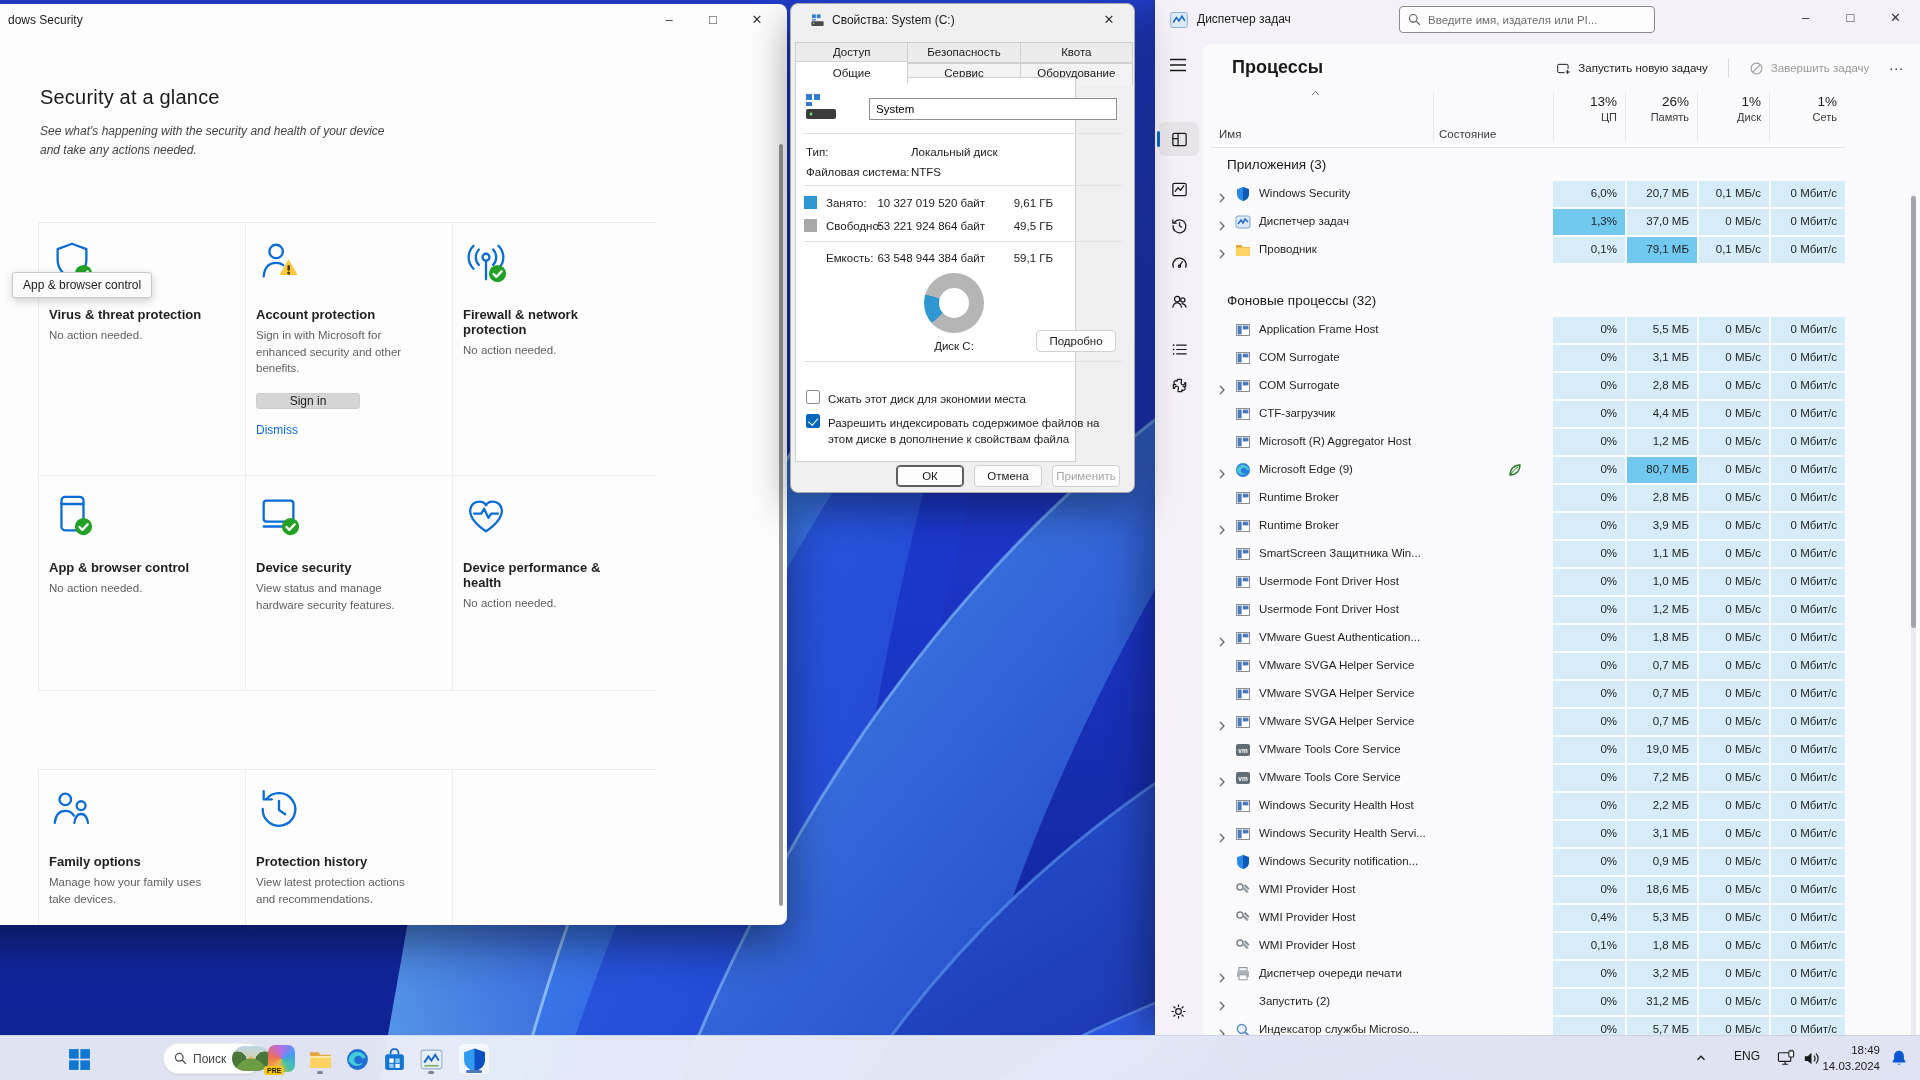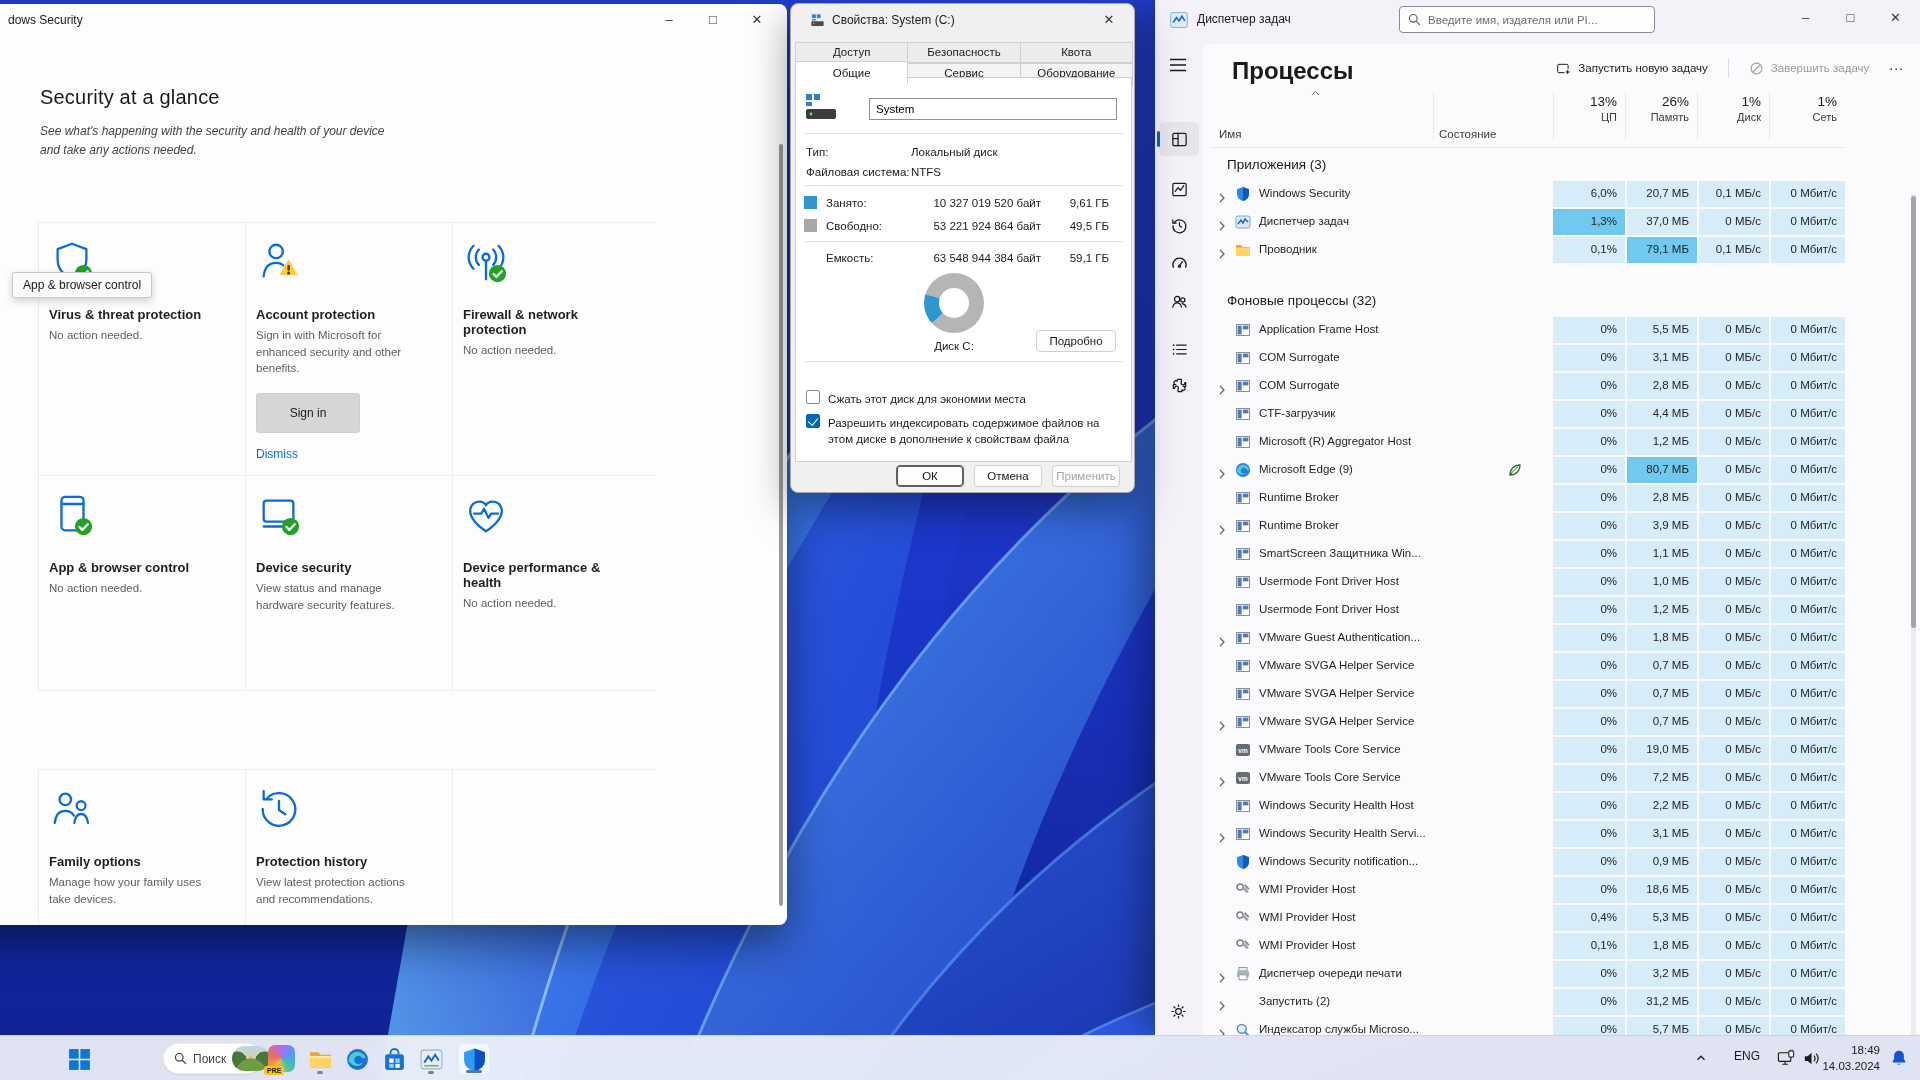--- a/index.html
+++ b/index.html
@@ -19,42 +19,42 @@
   #sec-sub { position:absolute; left:100px; top:118px; width:345px; font-size:12px; line-height:1.55; color:#444;font-style:italic; }
   .sec-grid { position:absolute; left:98px; width:618px; display:grid; grid-template-columns:206px 206px 206px;
     border:1px solid #ededed; background:#ededed; grid-gap:1px; }
   #sec-grid-a { top:218px; grid-template-rows:252px 214px; }
   #sec-grid-b { top:765px; grid-template-rows:200px; border-bottom:none; }
   .sec-card { background:#fdfdfd; padding:14px 18px 10px 10px; position:relative; }
   .sec-card .ic { height:58px; display:flex; align-items:flex-start; padding-top:2px; }
   .sec-card .ic svg { width:46px; height:46px; }
   .sec-card .t { font-size:13px; font-weight:700; color:#1f1f1f; margin-top:12px; }
   .sec-card .d { font-size:11.5px; color:#5f5f5f; line-height:1.45; margin-top:5px; max-width:160px; }
-  .sec-btn { margin-top:16px; width:104px; height:40px; background:#d6d6d6; border:1px solid #cecece; border-radius:3px;
+  .sec-btn { margin-top:16px; width:104px; height:16px; background:#d6d6d6; border:1px solid #cecece; border-radius:3px;
     font-size:12px; color:#1b1b1b; display:block; font-family:inherit; }
   .sec-link { display:inline-block; margin-top:14px; font-size:12px; color:#0b6cd4; }
   #sec-scroll { position:absolute; left:839px; top:140px; width:4px; height:762px; background:#999; border-radius:2px; }
   #sec-tooltip { position:absolute; left:12px; top:272px; z-index:6; background:#fbfbfb; border:1px solid #c9c9c9;
     border-radius:3px; padding:5px 10px; font-size:12px; color:#1b1b1b; box-shadow:0 3px 8px rgba(0,0,0,.18); }
 
   
   #dlg { position:absolute; left:790px; top:3px; width:345px; height:490px; background:#f0f0f0;
     border:1px solid #a8a8a8; border-radius:8px; box-shadow:0 16px 40px rgba(0,0,0,.4); z-index:3; font-size:12px; overflow:hidden; }
   #dlg-titlebar { position:absolute; left:0; top:0; right:0; height:32px; display:flex; align-items:center; padding-left:19px; }
   #dlg-titlebar svg { width:15px; height:15px; margin-right:7px; }
   #dlg-title { font-size:12px; color:#1b1b1b; }
   #dlg-close { position:absolute; right:6px; top:2px; width:38px; height:26px; display:flex; align-items:center;
     justify-content:center; color:#333; font-size:13px; }
   #dlg-tabs { position:absolute; left:4px; top:38px; width:337px; }
   .tab-row { display:flex; }
   .tab { flex:1; text-align:center; padding:3px 0 4px; border:1px solid #d0d0d0; background:#f3f3f3; color:#1b1b1b;
     font-size:11.5px; border-bottom:none; margin-right:-1px; }
   .tab-row.back .tab { background:#ececec; border-bottom:1px solid #d0d0d0; }
   .tab.active { background:#fff; position:relative; top:-2px; padding-top:5px; border-bottom:1px solid #fff; z-index:2; }
-  #dlg-panel { position:absolute; left:4px; top:73px; width:337px; height:385px; background:#fff; border:1px solid #d0d0d0; }
+  #dlg-panel { position:absolute; left:4px; top:73px; width:281px; height:385px; background:#fff; border:1px solid #d0d0d0; }
   .dp { position:absolute; font-size:11.5px; color:#1b1b1b; }
   #dlg-drive-ic { left:8px; top:14px; }
   #dlg-name { position:absolute; left:73px; top:20px; width:248px; height:22px; border:1px solid #8f8f8f; background:#fff;
     font-size:11.5px; padding:2px 6px; font-family:inherit; }
   .dlg-sep { position:absolute; left:8px; width:319px; height:1px; background:#e2e2e2; }
   .sw { position:absolute; left:8px; width:13px; height:13px; }
   .sw-used { background:#3096d2; } .sw-free { background:#a8a8a8; }
   .val-b { position:absolute; right:90px; text-align:right; }
   .val-g { position:absolute; right:22px; text-align:right; }
   #dlg-donut { position:absolute; left:128px; top:195px; width:60px; height:60px; border-radius:50%;
@@ -86,21 +86,21 @@
     color:#363636; font-size:13px; }
   #tm-min{ left:628px; } #tm-max{ left:673px; } #tm-close{ left:718px; }
   #tm-rail { position:absolute; left:0; top:40px; width:48px; bottom:0; }
   #tm-burger { position:absolute; left:14px; top:18px; }
   .rail-item { position:absolute; left:4px; width:40px; height:34px; border-radius:6px; display:flex; align-items:center;
     justify-content:center; }
   .rail-item svg { width:19px; height:19px; }
   .rail-item.sel { background:#e7e4ea; }
   .rail-item.sel::before { content:""; position:absolute; left:-2px; top:9px; width:3px; height:16px; border-radius:2px; background:#0067c0; }
   #tm-card { position:absolute; left:48px; top:44px; right:0; bottom:0; background:#fbfafd; border-top-left-radius:8px; overflow:hidden; }
-  #tm-page-title { position:absolute; left:29px; top:13px; font-size:24px; font-weight:700; color:#1a1a1a; }
+  #tm-page-title { position:absolute; left:29px; top:13px; font-size:18px; font-weight:700; color:#1a1a1a; }
   #tm-toolbar { position:absolute; right:16px; top:13px; display:flex; align-items:center; gap:20px; }
   .tbtn { display:flex; align-items:center; gap:7px; font-size:11.5px; color:#1b1b1b; }
   .tbtn svg { width:15px; height:15px; }
   .tbtn.disabled { color:#9a9a9a; }
   #tm-sep-v { width:1px; height:20px; background:#ddd9e0; }
   #tm-more { font-size:14px; color:#1b1b1b; letter-spacing:1px; padding-bottom:6px; }
   #tm-table { position:absolute; left:8px; top:42px; width:634px; bottom:0; }
   #tm-thead { position:absolute; left:0; top:0; width:634px; height:62px; border-bottom:1px solid #e3e0e7; }
   .th-sep { position:absolute; top:6px; bottom:6px; width:1px; background:#e9e6ec; }
   #th-name { position:absolute; left:8px; bottom:7px; font-size:11.5px; color:#3a3a3a; }

